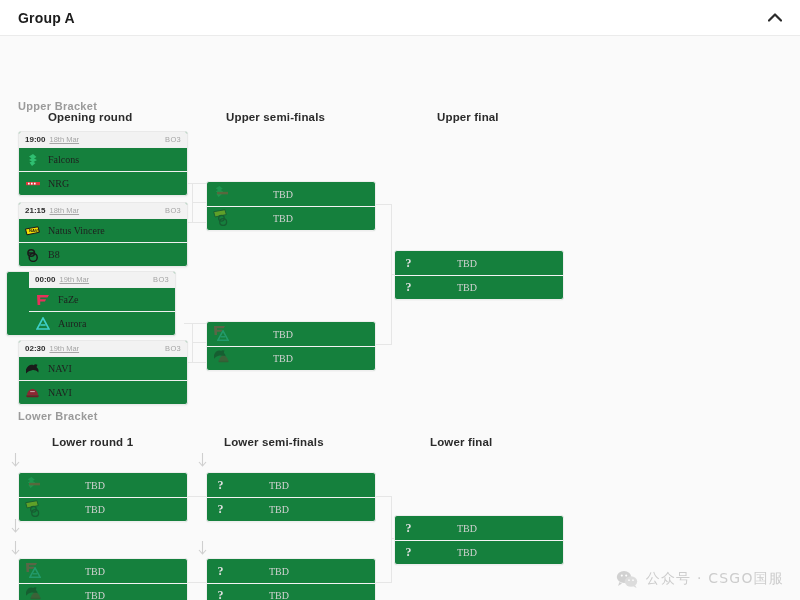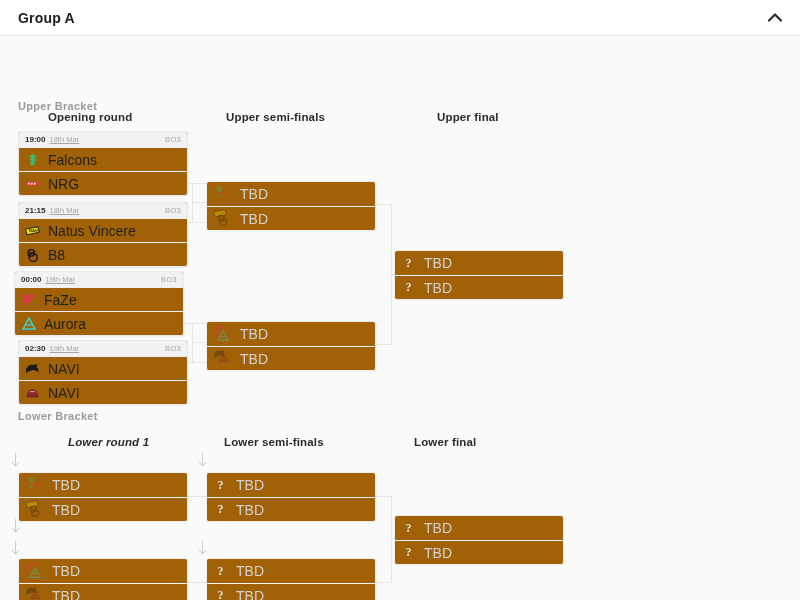--- a/index.html
+++ b/index.html
@@ -60,21 +60,21 @@
     font-weight: bold;
     color: #2b2b2b;
     letter-spacing: .15px;
     white-space: nowrap;
   }
 
   
   .match {
     position: absolute;
     width: 170px;
-    background: #a16207;
+    background: #15803d;
     border: 1px solid #e9e9e9;
     border-radius: 3px;
     box-shadow: 0 1px 2px rgba(0,0,0,.05);
     overflow: hidden;
   }
   .match.tbd {
     border-color: #eeeeee;
     box-shadow: 0 1px 1px rgba(0,0,0,.03);
   }
 
@@ -100,26 +100,27 @@
   }
   .team:first-of-type { border-top: none; }
   .team .logo {
     width: 15px; height: 15px;
     margin-right: 8px;
     flex: 0 0 15px;
     display: flex; align-items: center; justify-content: center;
     position: relative;
   }
   .team .tname {
-    font-size: 14px;
+    font-size: 10px;
     color: #1f1f1f;
     white-space: nowrap;
+    font-family: Liberation Serif, serif;
   }
   .match.tbd .tname { color: #d2d2d2; }
-  .match.tbd .team { border-top-color: #f4f4f4; }
+  .match.tbd .team { border-top-color: #f4f4f4; gap: 33px; }
 
   
   .logo.faded { opacity: .33; }
   .logo.stack { width: 19px; flex: 0 0 19px; }
   .logo.stack .a, .logo.stack .b {
     position: absolute;
   }
   .logo.stack .a { left: 0px;  top: -2px; }
   .logo.stack .b { left: 4px;  top: 3px;  }
 
@@ -173,23 +174,23 @@
 
 <div class="bracket-body">
 
   <div class="bracket-label lbl-upper">Upper Bracket</div>
   <div class="bracket-label lbl-lower">Lower Bracket</div>
 
   <div class="round-title" style="left:48px; top:75px;">Opening round</div>
   <div class="round-title" style="left:226px; top:75px;">Upper semi-finals</div>
   <div class="round-title" style="left:437px; top:75px;">Upper final</div>
 
-  <div class="round-title" style="left:68px; top:400px;font-style:italic;">Lower round 1</div>
+  <div class="round-title" style="left:52px; top:400px;">Lower round 1</div>
   <div class="round-title" style="left:224px; top:400px;">Lower semi-finals</div>
-  <div class="round-title" style="left:414px; top:400px;">Lower final</div>
+  <div class="round-title" style="left:430px; top:400px;">Lower final</div>
 
   <div class="conn h" style="left:184px; top:147px; width:22px;"></div>
   <div class="conn h" style="left:184px; top:186px; width:22px;"></div>
   <div class="conn v" style="left:192px; top:147px; height:40px;"></div>
   <div class="conn h" style="left:192px; top:166px; width:14px;"></div>
 
   <div class="conn h" style="left:184px; top:287px; width:22px;"></div>
   <div class="conn h" style="left:184px; top:326px; width:22px;"></div>
   <div class="conn v" style="left:192px; top:287px; height:40px;"></div>
   <div class="conn h" style="left:192px; top:306px; width:14px;"></div>
@@ -281,21 +282,21 @@
         <svg width="14" height="14" viewBox="0 0 14 14">
             <circle cx="5.2" cy="5" r="3.3" fill="none" stroke="#1a1a1a" stroke-width="1.5"></circle>
             <circle cx="7.2" cy="9.4" r="4" fill="none" stroke="#1a1a1a" stroke-width="1.5"></circle>
             <path d="M2 5 L9 5" stroke="#1a1a1a" stroke-width="1.4"></path>
           </svg>
       </span>
       <span class="tname">B8</span>
     </div>
   </div>
 
-  <div class="match" style="left:14px; top:235px;">
+  <div class="match" style="left:6px; top:235px;padding-left:22px;">
     <div class="meta">
       <span class="time">00:00</span>
       <span class="date">19th Mar</span>
       <span class="bo">BO3</span>
     </div>
     <div class="team">
       <span class="logo">
         <svg width="14" height="12" viewBox="0 0 14 12">
             <path d="M1 1 L13 1 L11.5 3.6 L4.2 3.6 L4.2 5.2 L10 5.2 L9 7.4 L4.2 7.4 L4.2 11 L1.6 11 Z" fill="#e8315b"></path>
           </svg>
@@ -498,14 +499,27 @@
       <span class="tname">TBD</span>
     </div>
     <div class="team">
       <span class="logo">
           <span class="qmark">?</span>
         </span>
       <span class="tname">TBD</span>
     </div>
   </div>
 
+  <div class="watermark">
+    <svg width="22" height="18" viewBox="0 0 22 18">
+      <ellipse cx="8" cy="7" rx="7.2" ry="6" fill="#9b9b9b"></ellipse>
+      <path d="M3.4 12 L2 16 L6 13.6 Z" fill="#9b9b9b"></path>
+      <ellipse cx="15" cy="11.5" rx="6.2" ry="5.2" fill="#b5b5b5"></ellipse>
+      <path d="M19.4 15.4 L20.6 18 L17.4 16.4 Z" fill="#b5b5b5"></path>
+      <circle cx="5.8" cy="5.6" r="1.05" fill="#ffffff"></circle>
+      <circle cx="10.2" cy="5.6" r="1.05" fill="#ffffff"></circle>
+      <circle cx="13" cy="10.2" r=".85" fill="#ffffff"></circle>
+      <circle cx="17" cy="10.2" r=".85" fill="#ffffff"></circle>
+    </svg>
+    <span class="wm-text">公众号 · CSGO国服</span>
+  </div>
 
 </div>
 
 </body></html>

